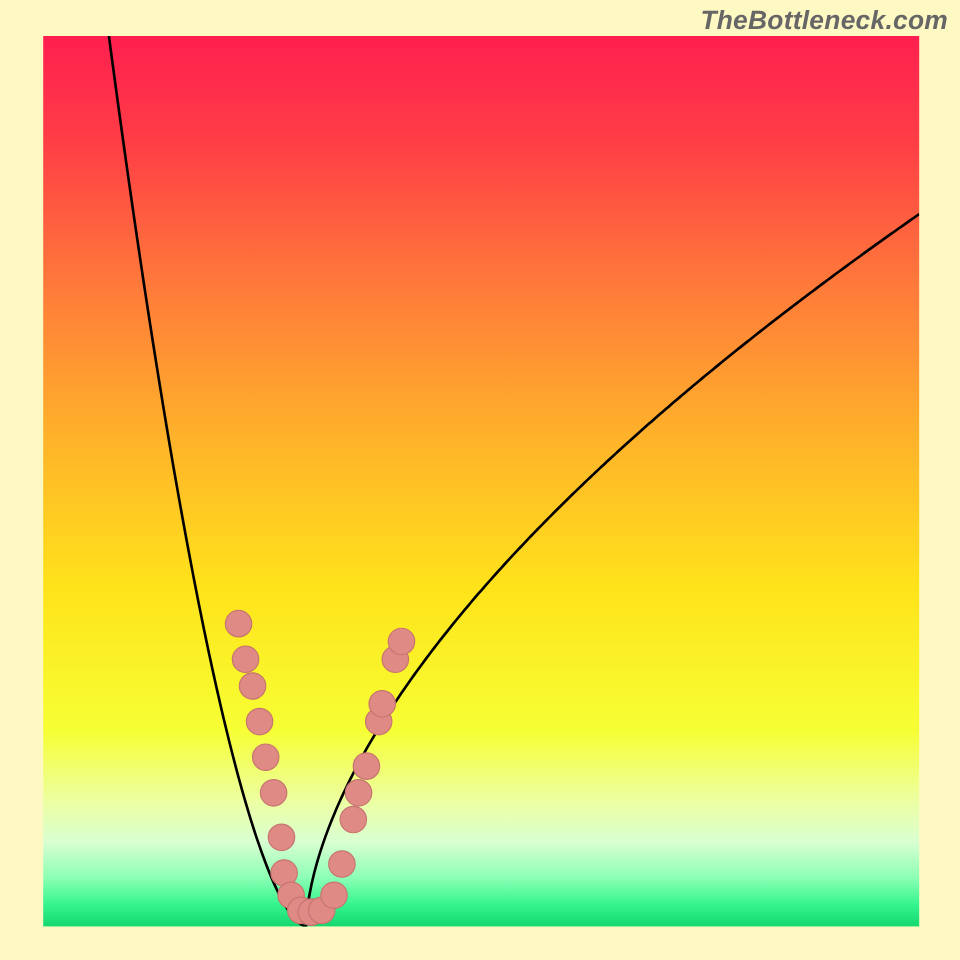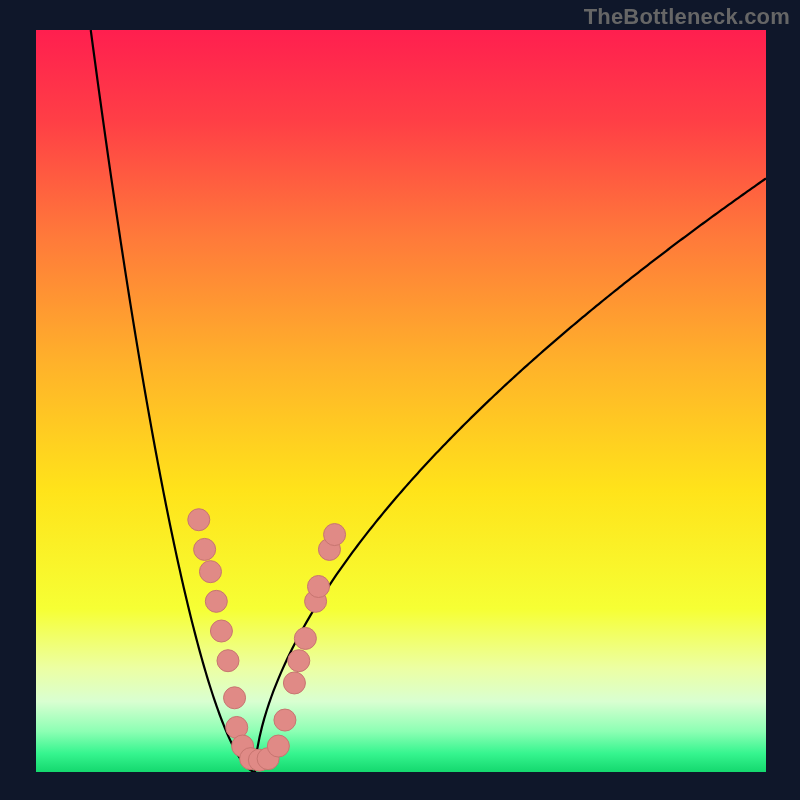--- a/index.html
+++ b/index.html
@@ -7,21 +7,22 @@
     padding: 0;
     width: 800px;
     height: 800px;
     background: #000;
     overflow: hidden;
   }
   .container {
     position: relative;
     width: 800px;
     height: 800px;
-    background: #0f172a;
+    background: #fef9c3;
+    font-style: italic;
   }
   .watermark {
     position: absolute;
     top: 4px;
     right: 10px;
     font-family: Arial, Helvetica, sans-serif;
     font-size: 22px;
     font-weight: 600;
     color: #666;
     letter-spacing: 0.2px;

